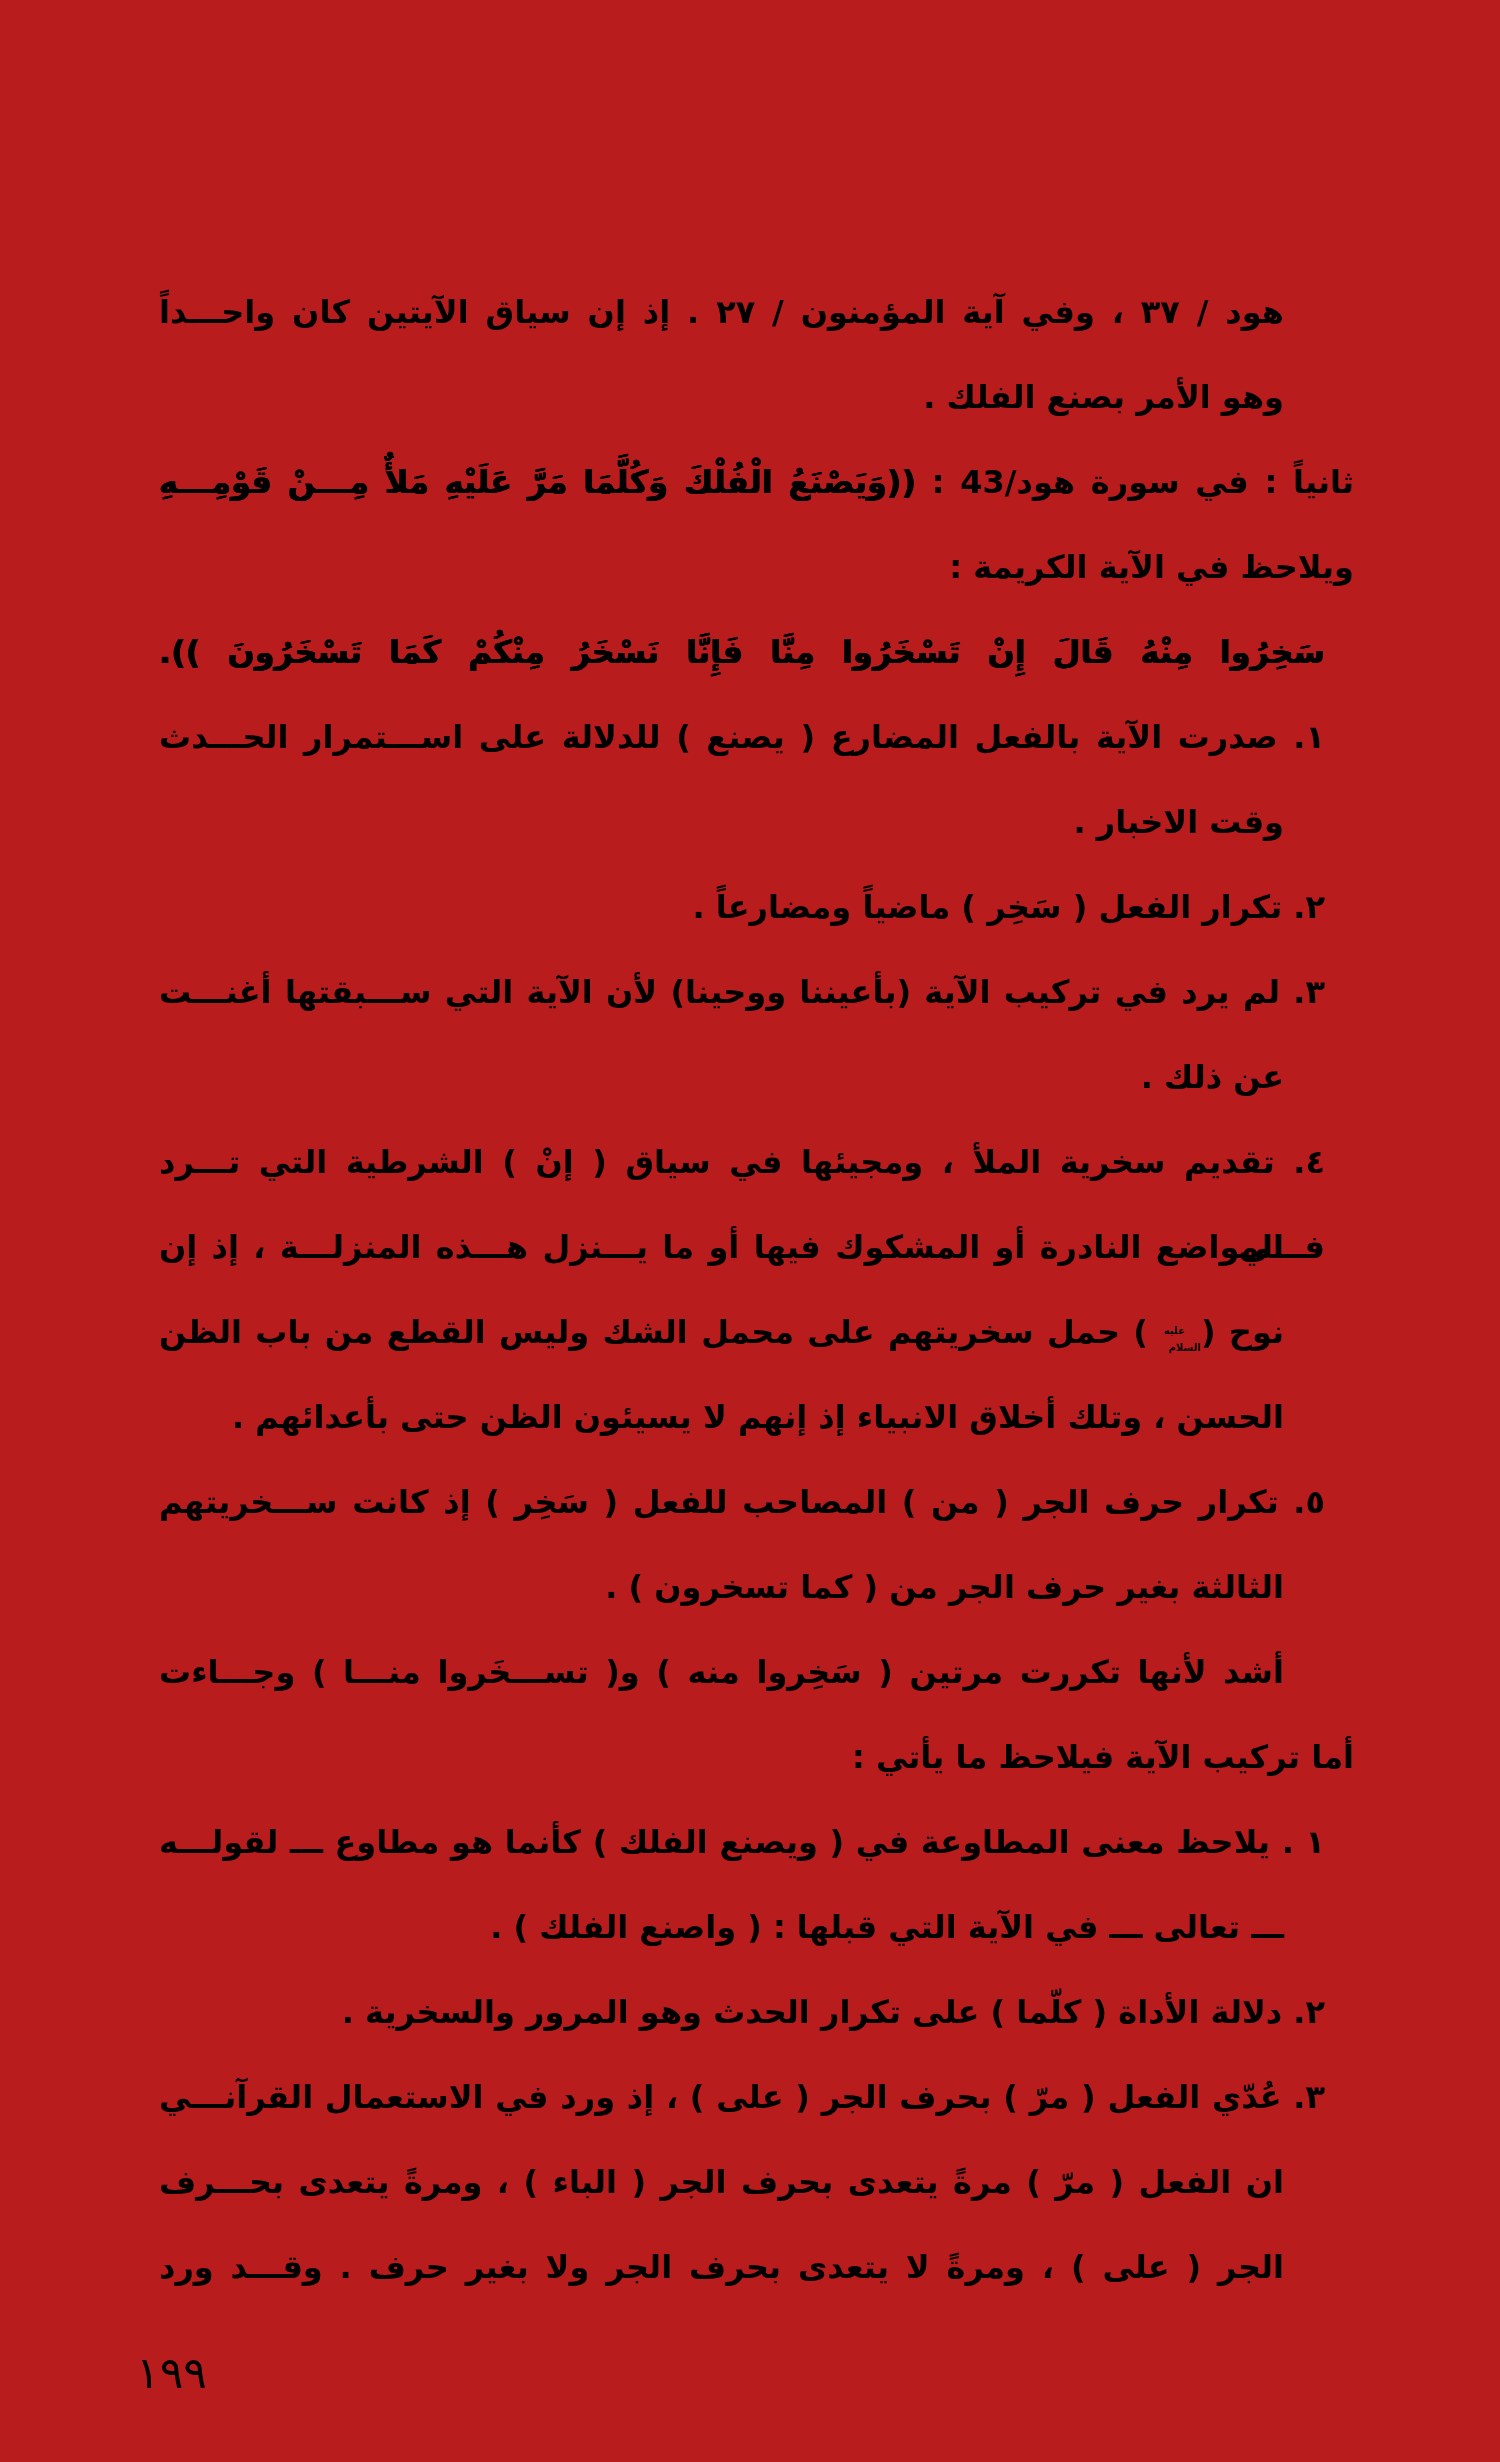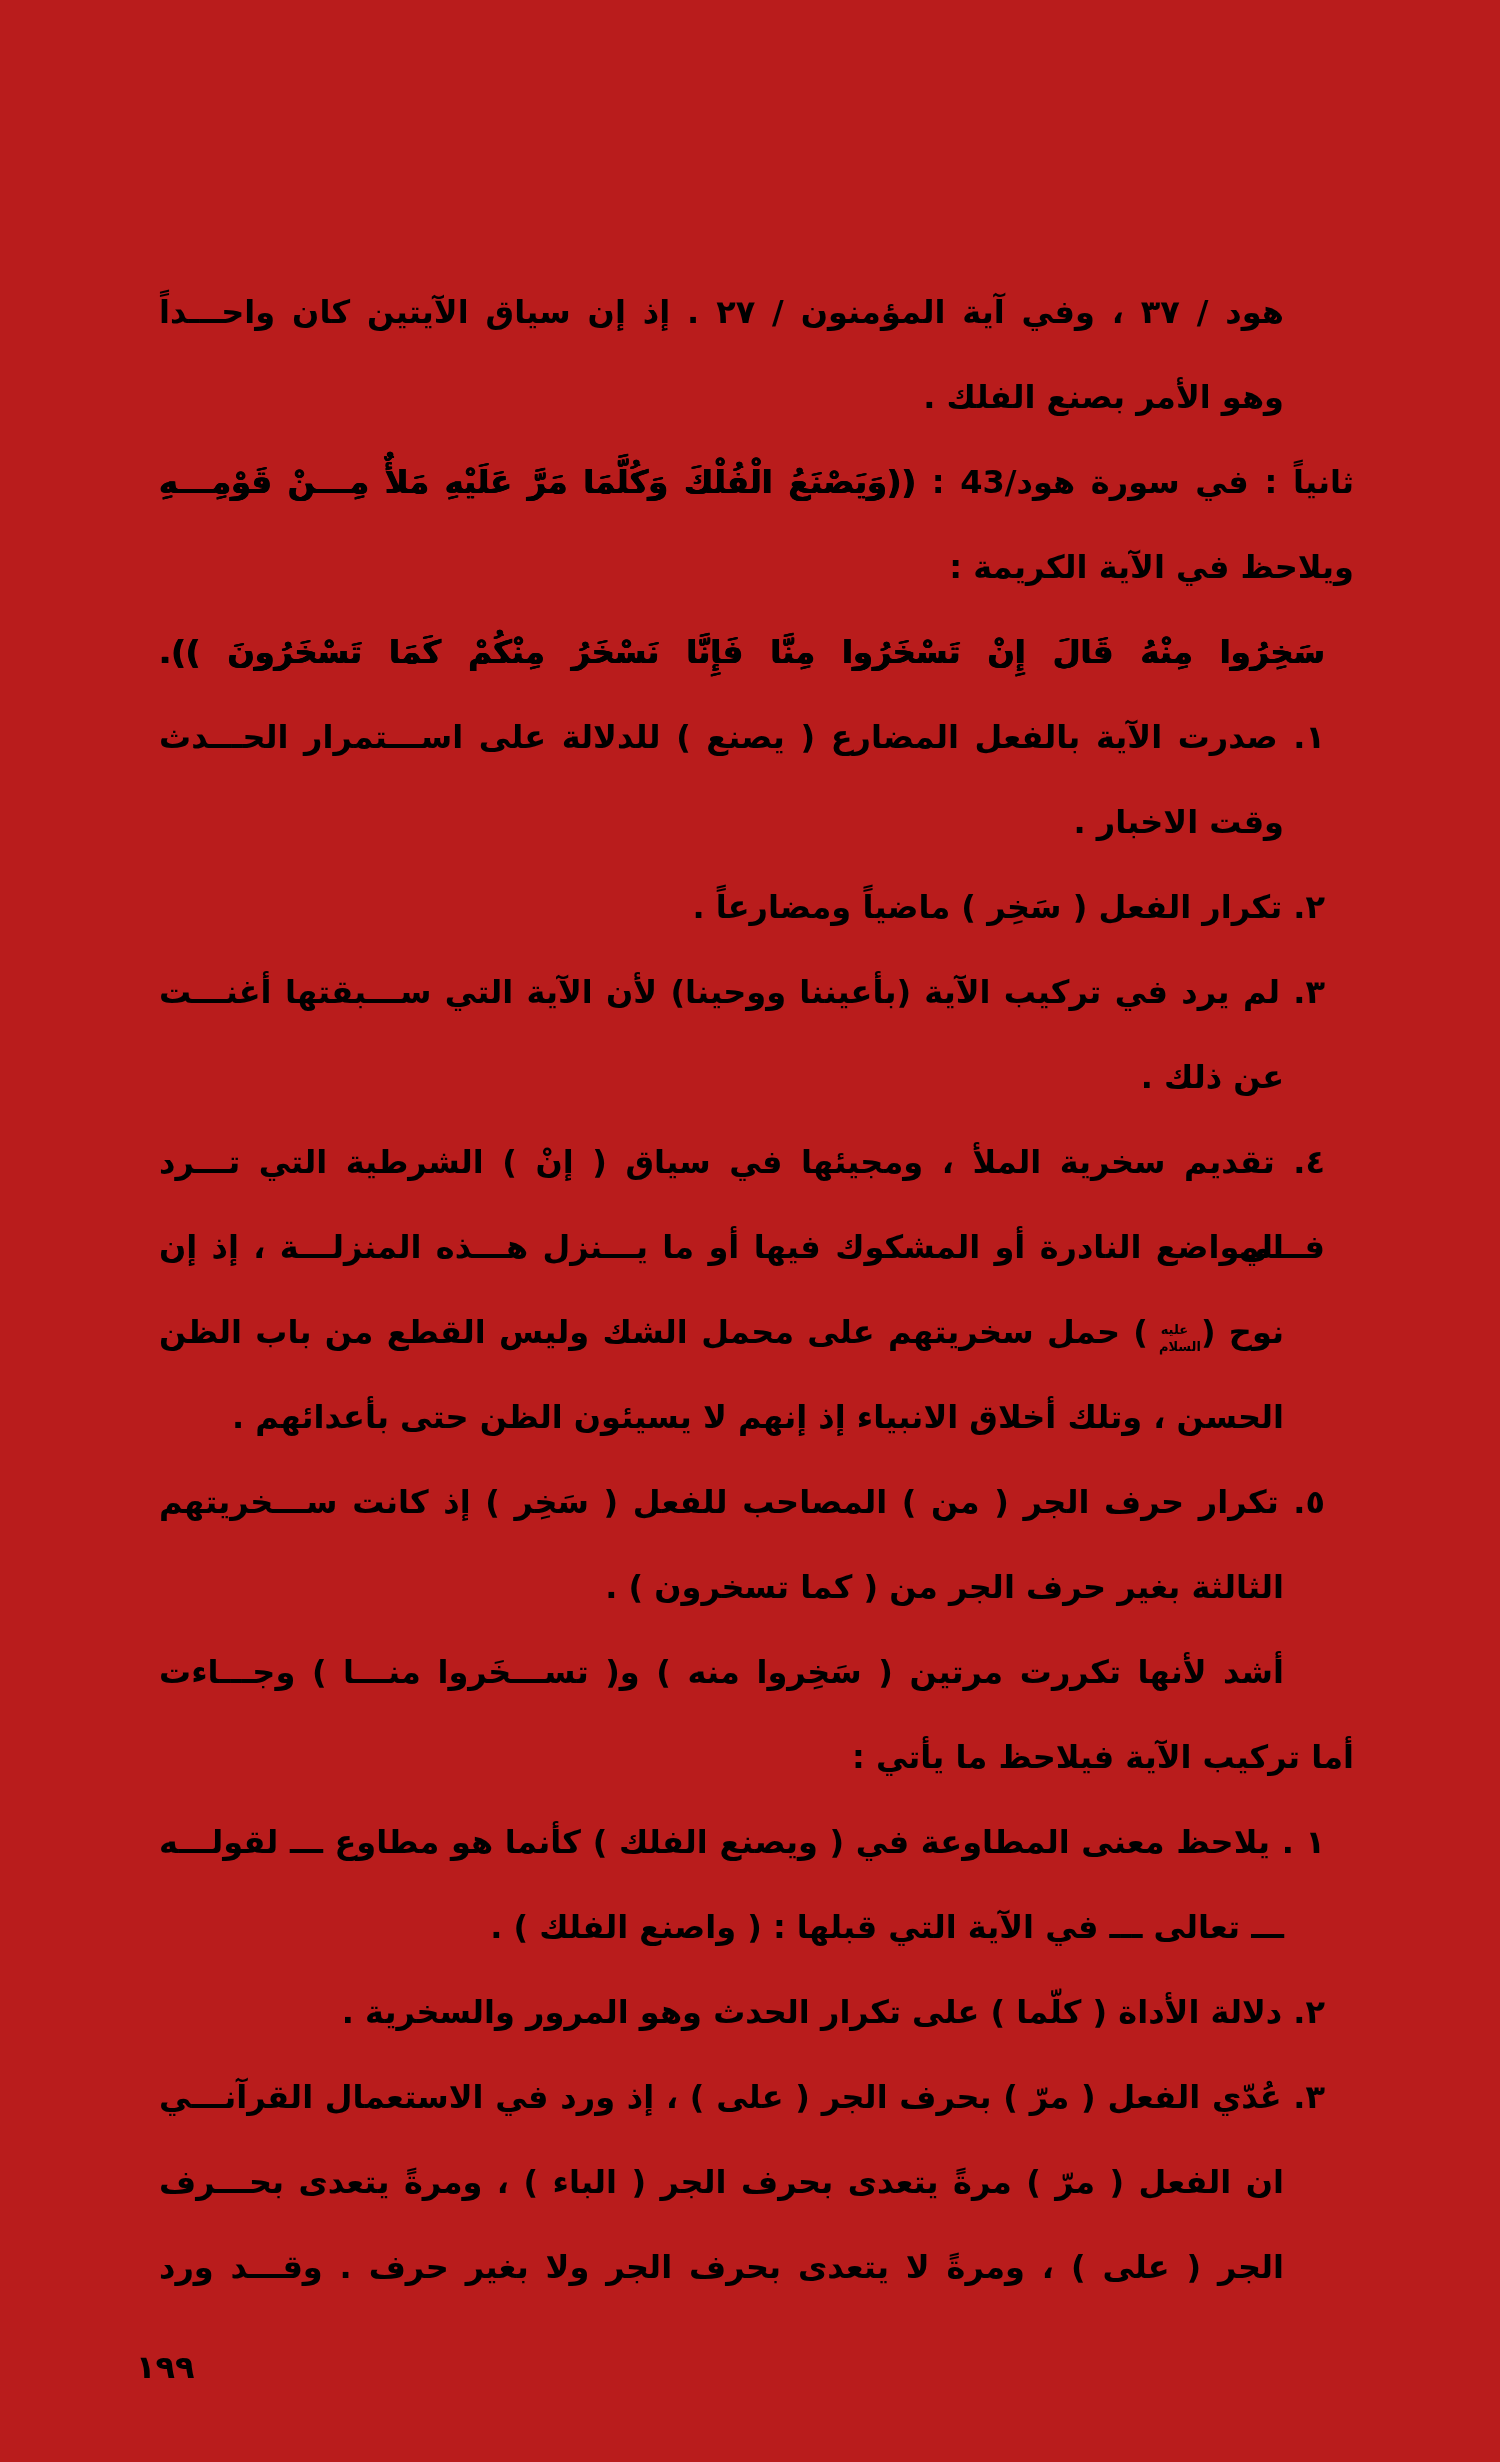--- a/index.html
+++ b/index.html
@@ -40,33 +40,33 @@
   
   .out-num  { margin-right: -41px; }
   
   .out-head { margin-right: -70px; }
   
   .q { text-shadow: 0.5px 0 0 #000, -0.5px 0 0 #000; }
   
   .honorific {
     display: inline-block;
     width: 53px;
-    font-size: 13px;
+    font-size: 10px;
     line-height: 17.3px;
     text-align: center;
     vertical-align: -8px;
     white-space: normal;
   }
   .page-num {
     position: absolute;
     left: 136px;
     top: 2351px;
-    font-size: 32px;
+    font-size: 44px;
     line-height: 1;
-    font-weight: bold;
+    font-weight: normal;
     direction: rtl;
   }
 </style>
 </head>
 <body>
 
 <div class="page">
   <div class="text-block">
 
     <div class="line jf">هود / ٣٧ ، وفي آية المؤمنون / ٢٧ . إذ إن سياق الآيتين كان واحـــداً</div>

